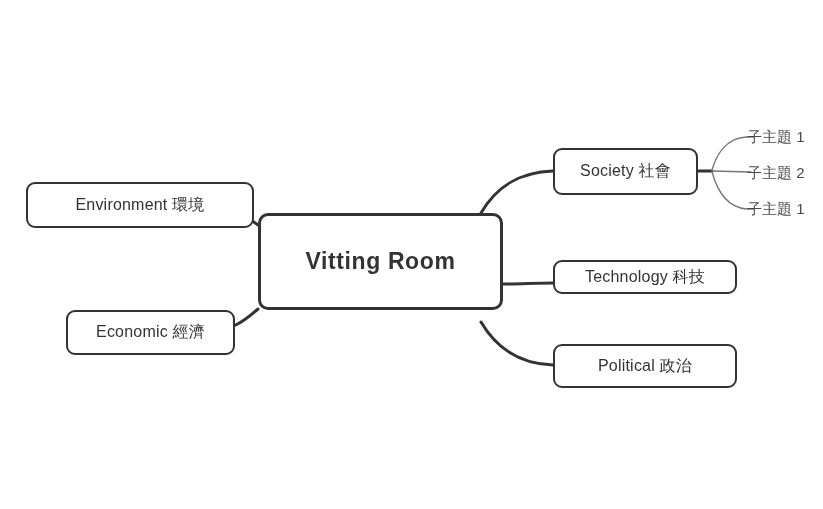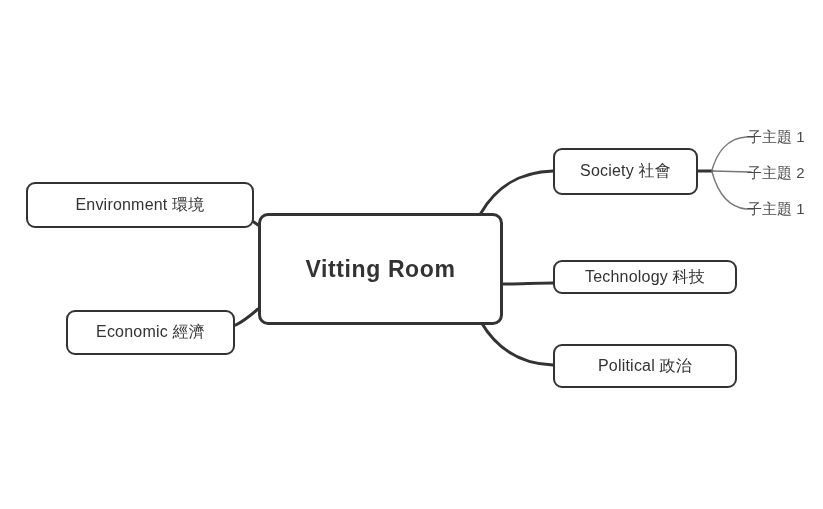--- a/index.html
+++ b/index.html
@@ -23,21 +23,21 @@
     background:var(--node-fill);border:2.5px solid var(--node-border);
     border-radius:9px;color:var(--text);font-size:16px;letter-spacing:.2px;
     white-space:nowrap;cursor:pointer;
   }
   .node-environment{left:26px;top:182px;width:228px;height:46px;}
   .node-economic{left:38px;top:310px;width:169px;height:45px;margin-left:28px;}
   .node-society{left:553px;top:148px;width:145px;height:47px;justify-content:center;}
   .node-technology{left:553px;top:260px;width:184px;height:34px;}
   .node-political{left:553px;top:344px;width:184px;height:44px;}
   .node-center{
-    left:258px;top:213px;width:245px;height:112px;border-width:3px;border-radius:10px;
+    left:258px;top:213px;width:245px;height:97px;border-width:3px;border-radius:10px;
     flex-direction:column;font-weight:bold;font-size:23px;letter-spacing:.6px;line-height:33px;
   }
   .subtopic{
     position:absolute;left:747px;height:20px;line-height:20px;
     color:var(--subtopic-text);font-size:15px;white-space:nowrap;cursor:pointer;
   }
   .subtopic-1{top:127px;}
   .subtopic-2{top:163px;text-align:right;}
   .subtopic-3{top:199px;}
 </style>

